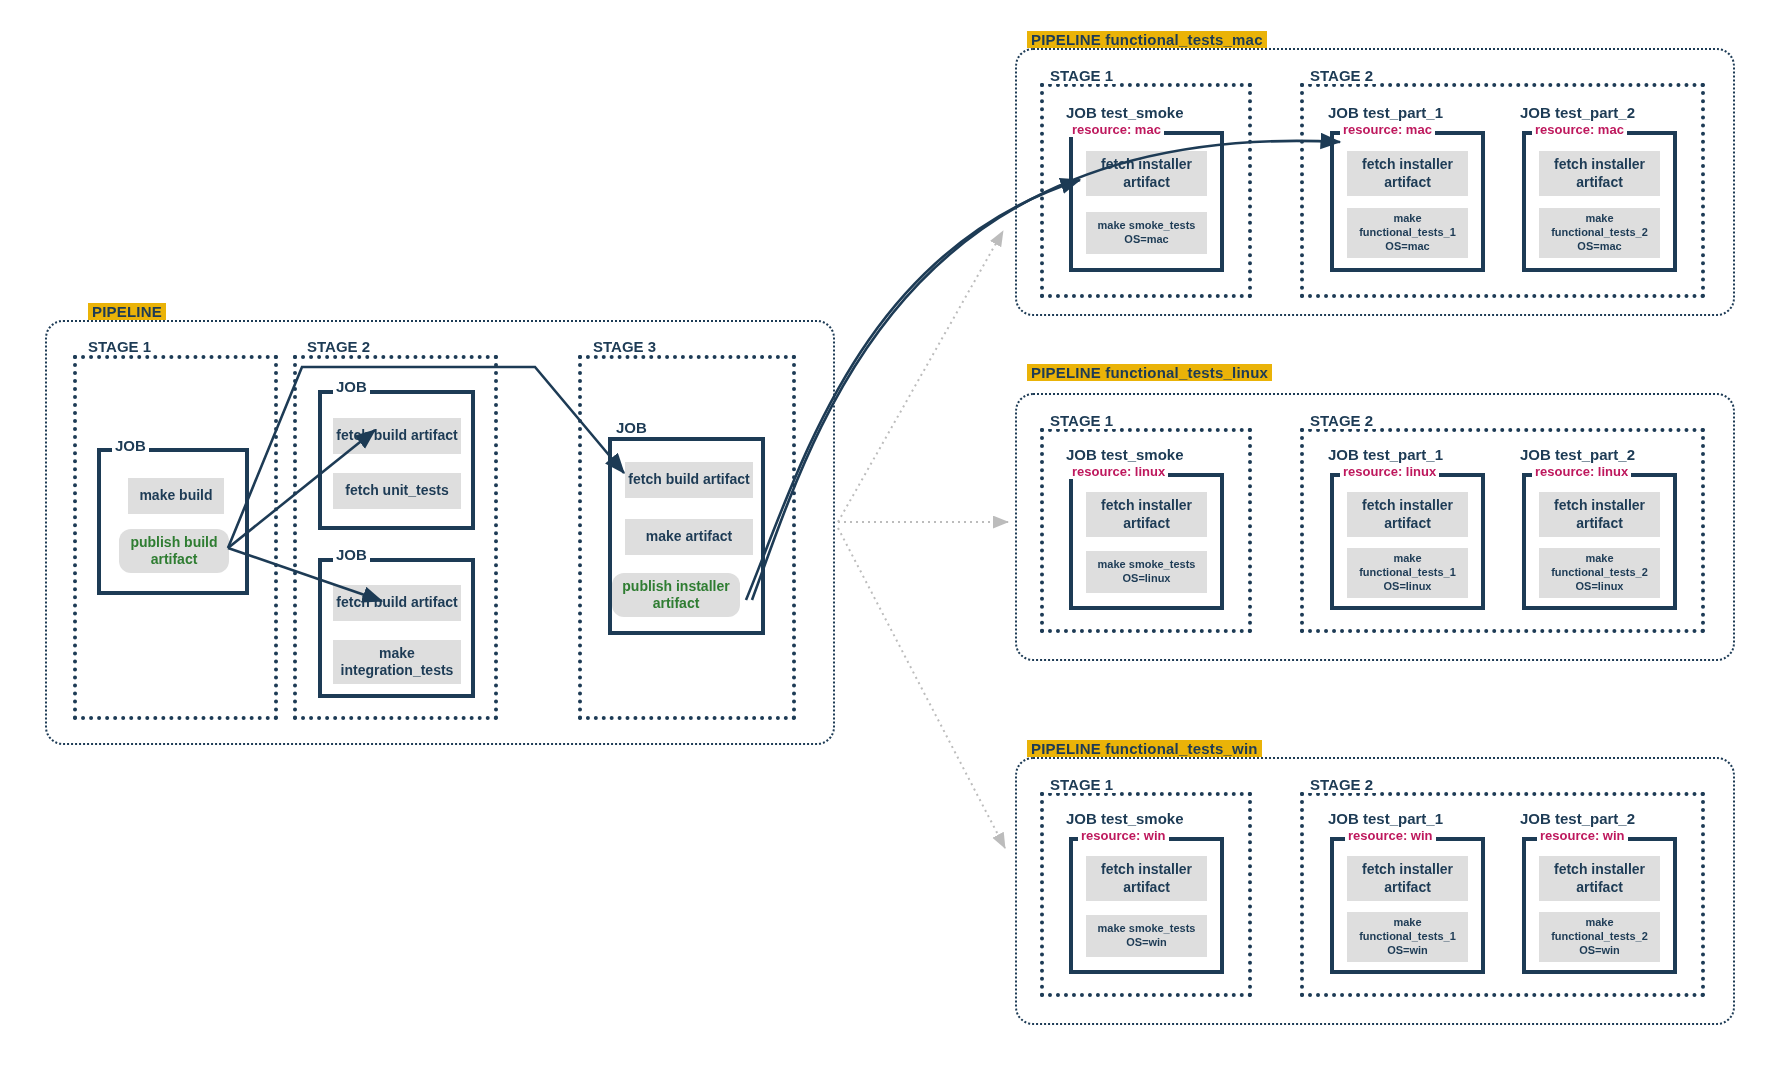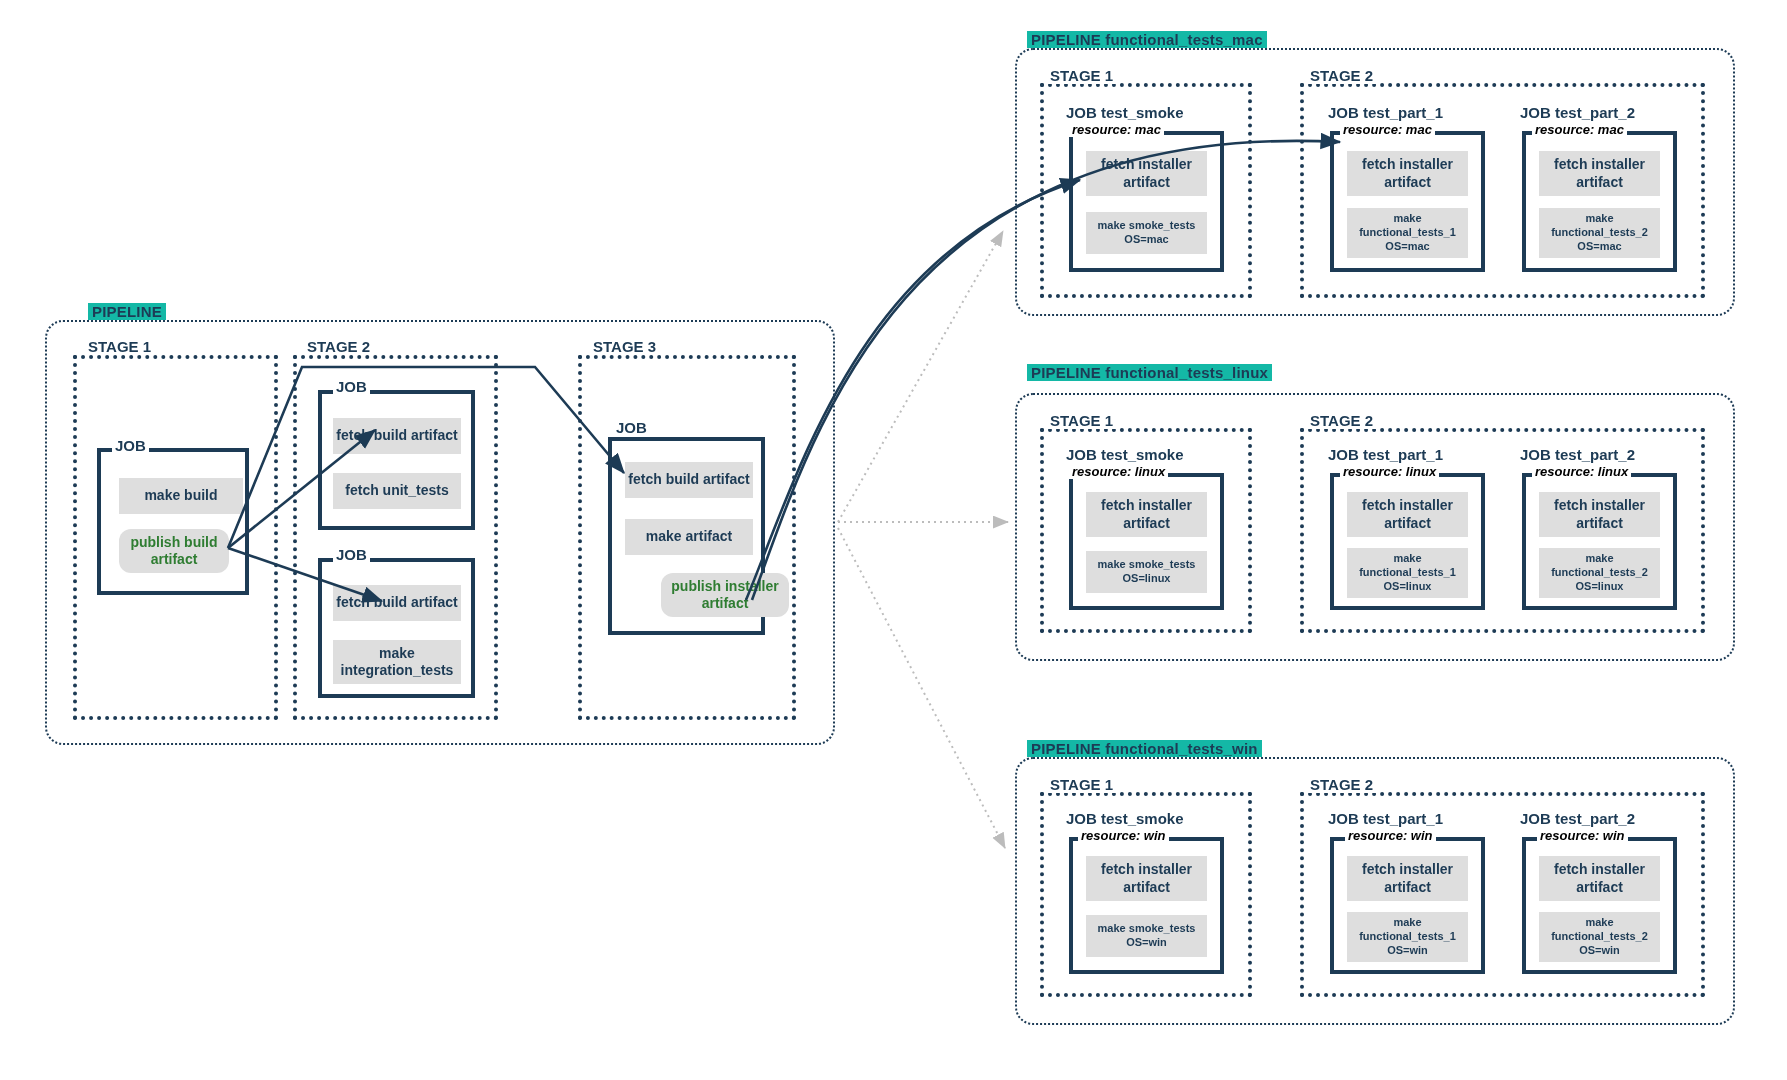--- a/index.html
+++ b/index.html
@@ -16,21 +16,21 @@
     position:absolute;
     border:2px dotted #1d3b55;
     border-radius:18px;
     box-sizing:border-box;
     background:transparent;
   }
   .pipeline-label{
     position:absolute;
     font-size:15px;font-weight:bold;letter-spacing:.2px;
     color:#1d3b55;white-space:nowrap;
-    background:#14b8a6;padding:0 4px;
+    background:#eab308;padding:0 4px;
   }
 
   
   .stage{
     position:absolute;
     border:4px dotted #1d3b55;
     box-sizing:border-box;
     background:transparent;
   }
   .stage-label{
@@ -49,22 +49,22 @@
     display:flex;flex-direction:column;align-items:center;
   }
   .job-label{
     position:absolute;
     font-size:15px;font-weight:bold;
     color:#1d3b55;white-space:nowrap;
     background:#ffffff;padding:0 3px;
   }
   .job-res{
     position:absolute;
-    font-size:13px;font-style:italic;font-weight:bold;
-    color:#000000;white-space:nowrap;
+    font-size:13px;font-weight:bold;
+    color:#be185d;white-space:nowrap;
     background:#ffffff;padding:0 3px;
   }
 
   
   .task{
     position:absolute;
     background:#dedede;
     box-sizing:border-box;
     display:flex;align-items:center;justify-content:center;
     text-align:center;
@@ -124,21 +124,21 @@
   </svg>
 
   <div class="pipeline" style="left:45px;top:320px;width:790px;height:425px;"></div>
   <div class="pipeline-label" style="left:88px;top:303px;">PIPELINE</div>
 
   <div class="stage" style="left:73px;top:355px;width:205px;height:365px;"></div>
   <div class="stage-label" style="left:84px;top:338px;">STAGE 1</div>
 
   <div class="job" style="left:97px;top:448px;width:152px;height:147px;"></div>
   <div class="job-label" style="left:112px;top:437px;">JOB</div>
-  <div class="task big" style="left:119px;top:478px;width:124px;height:36px;">make build</div>
+  <div class="task big" style="left:128px;top:478px;width:96px;height:36px;">make build</div>
   <div class="task big green" style="left:119px;top:529px;width:110px;height:44px;">publish build
 artifact</div>
 
   <div class="stage" style="left:293px;top:355px;width:205px;height:365px;"></div>
   <div class="stage-label" style="left:303px;top:338px;">STAGE 2</div>
 
   <div class="job" style="left:318px;top:390px;width:157px;height:140px;"></div>
   <div class="job-label" style="left:333px;top:378px;">JOB</div>
   <div class="task big" style="left:333px;top:418px;width:128px;height:36px;">fetch build artifact</div>
   <div class="task big" style="left:333px;top:473px;width:128px;height:36px;">fetch unit_tests</div>
@@ -149,21 +149,21 @@
   <div class="task big" style="left:333px;top:640px;width:128px;height:44px;">make
 integration_tests</div>
 
   <div class="stage" style="left:578px;top:355px;width:218px;height:365px;"></div>
   <div class="stage-label" style="left:589px;top:338px;">STAGE 3</div>
 
   <div class="job" style="left:608px;top:437px;width:157px;height:198px;"></div>
   <div class="job-label" style="left:613px;top:419px;">JOB</div>
   <div class="task big" style="left:625px;top:462px;width:128px;height:36px;">fetch build artifact</div>
   <div class="task big" style="left:625px;top:519px;width:128px;height:36px;">make artifact</div>
-  <div class="task big green" style="left:661px;top:573px;width:128px;height:44px;">publish installer
+  <div class="task big green" style="left:612px;top:573px;width:128px;height:44px;">publish installer
 artifact</div>
 
   <div class="pipeline" style="left:1015px;top:48px;width:720px;height:268px;"></div>
   <div class="pipeline-label" style="left:1027px;top:31px;">PIPELINE functional_tests_mac</div>
 
   <div class="stage" style="left:1040px;top:83px;width:212px;height:215px;"></div>
   <div class="stage-label" style="left:1046px;top:67px;">STAGE 1</div>
   <div class="job" style="left:1069px;top:131px;width:155px;height:141px;"></div>
   <div class="job-label" style="left:1063px;top:104px;">JOB test_smoke</div>
   <div class="job-res" style="left:1069px;top:122px;">resource: mac</div>

